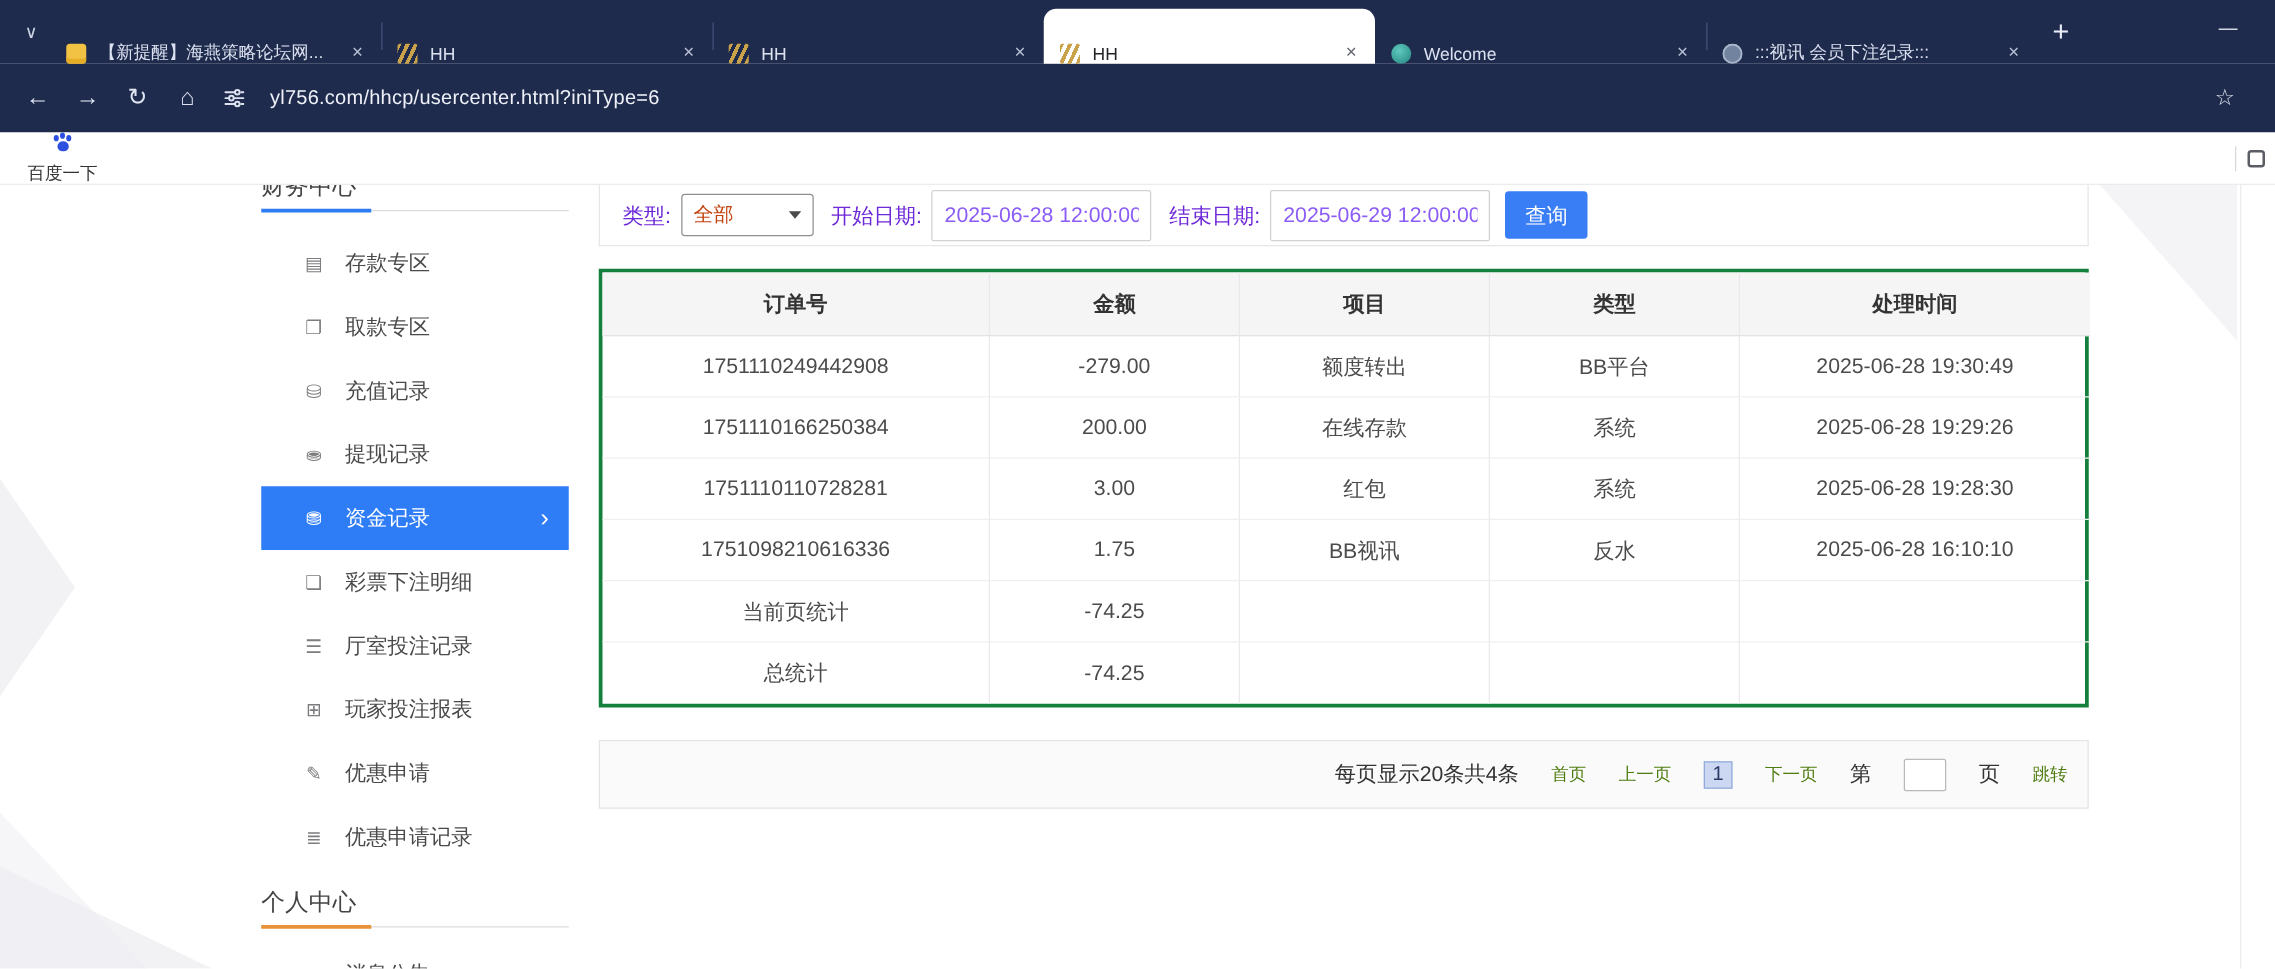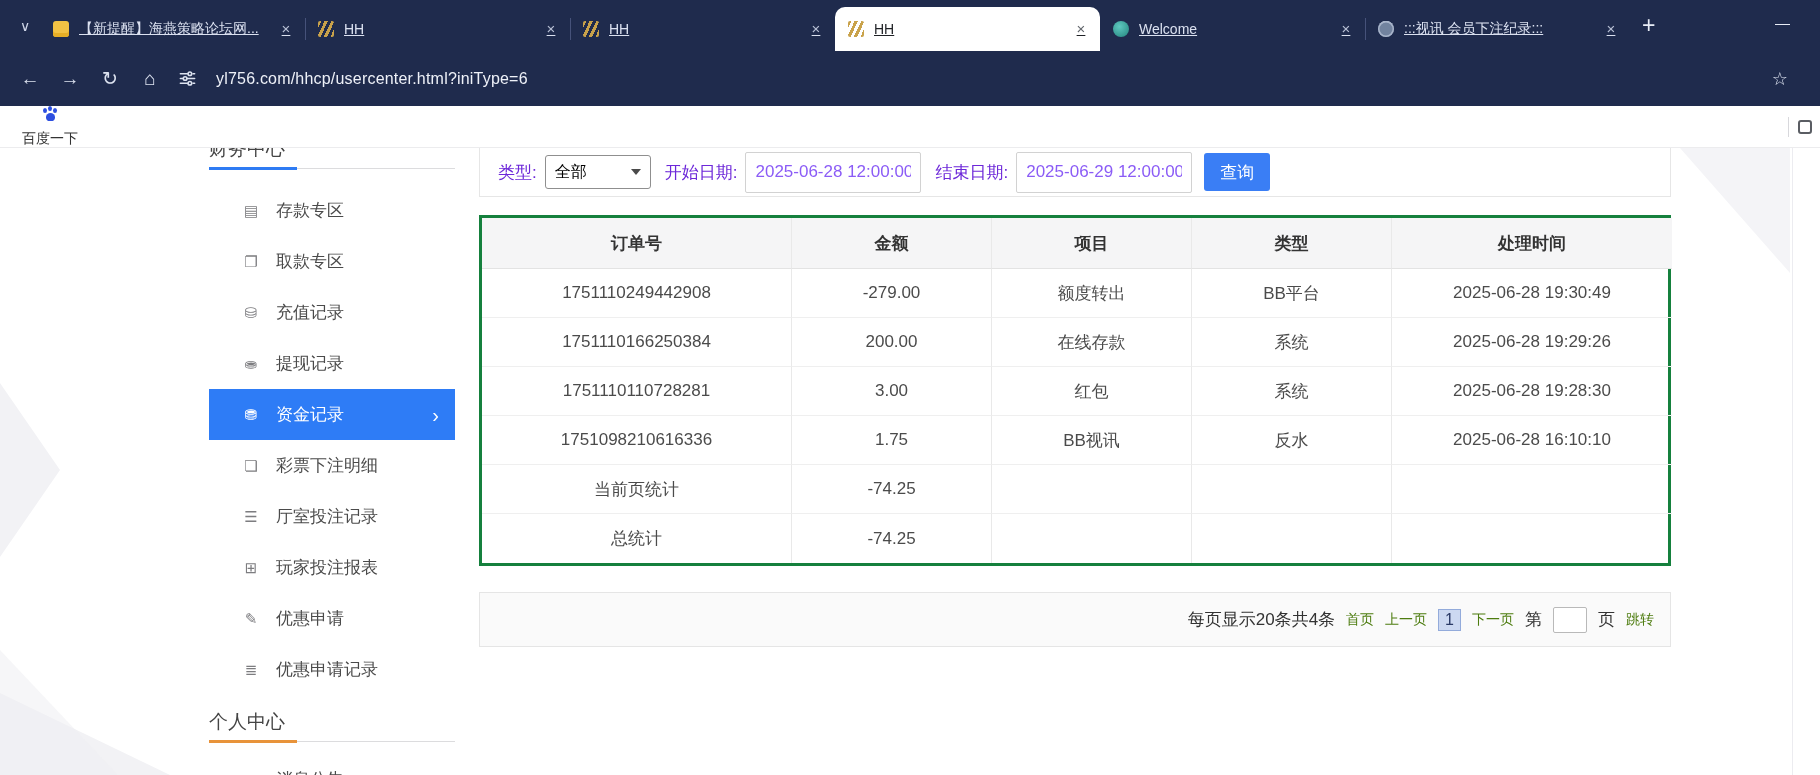--- a/index.html
+++ b/index.html
@@ -2,21 +2,21 @@
 <html><head>
 <meta charset="utf-8">
 <style>
   * { margin:0; padding:0; box-sizing:border-box; }
   html,body { width:1820px; height:775px; overflow:hidden; background:#fff;
     font-family:"Liberation Sans","DejaVu Sans",sans-serif; }
 
   
   .tabbar { position:relative; height:51px; background:#1f2b4d; display:flex; align-items:flex-end; padding-left:10px; }
   .tab-search { align-self:center; width:30px; height:30px; border-radius:8px; display:flex; align-items:center; justify-content:center; color:#cfd6e8; font-size:14px; cursor:pointer; }
-  .tab { position:relative; width:265px; height:44px; display:flex; align-items:center; padding:0 10px 0 13px; color:#dbe1f0; cursor:pointer;text-decoration:underline; }
+  .tab { position:relative; width:265px; height:44px; display:flex; align-items:flex-end; padding:0 10px 0 13px; color:#dbe1f0; cursor:pointer; }
   .tab.active { background:#fff; color:#1f2125; border-radius:10px 10px 0 0; }
   .tab.sep::before { content:""; position:absolute; left:0; top:11px; width:1px; height:22px; background:#46527a; }
   .t-ico { width:16px; height:16px; flex:0 0 16px; margin-right:10px; border-radius:3px; }
   .t-ico.doc { background:#f2c244; box-shadow:inset 0 -4px 0 #e6ae26; }
   .t-ico.hh  { background:repeating-linear-gradient(115deg,#c9a24a 0 3px,rgba(0,0,0,0) 3px 6px); border-radius:2px; }
   .t-ico.wel { background:radial-gradient(circle at 40% 35%, #5fc9c0, #23847d); border-radius:50%; }
   .t-ico.glb { background:#72839f; border-radius:50%; box-shadow:inset 0 0 0 1.5px #a8b4ca, inset 0 5px 0 -4px #cdd6e6; }
   .tab-title { flex:1; font-size:14px; white-space:nowrap; overflow:hidden; text-overflow:ellipsis; }
   .tab-close { margin-left:8px; font-size:15px; color:#b9c1d6; width:18px; height:18px; line-height:18px; text-align:center; border-radius:50%; }
   .tab.active .tab-close { color:#62666c; }
@@ -64,37 +64,37 @@
   .side-item.active { background:#2e7cf6; color:#fff; }
   .side-item.active .ico { color:#fff; }
   .side-item .chev { position:absolute; right:16px; font-size:20px; line-height:1; color:#fff; }
   .side-partial { margin-top:12px; }
 
   
   .main { position:absolute; left:479px; top:0; width:1192px; }
   .filterbar { height:49px; border:1px solid #e6e6e6; border-top:none; display:flex; align-items:center; padding:0 18px; }
   .flabel { font-size:17px; color:#6d28d9; margin-right:8px; }
   .ml { margin-left:14px; }
-  .fselect { width:106px; height:34px; border:1px solid #8f8f8f; border-radius:3px; background:#fff; display:flex; align-items:center; padding:0 9px; font-size:16px; color:#000000; cursor:pointer; }
+  .fselect { width:106px; height:34px; border:1px solid #8f8f8f; border-radius:3px; background:#fff; display:flex; align-items:center; padding:0 9px; font-size:16px; color:#c2410c; cursor:pointer; }
   .fselect span:first-child { flex:1; }
   .sel-arrow { width:0; height:0; border-left:5px solid transparent; border-right:5px solid transparent; border-top:6px solid #4a4a4a; }
   .fdate { width:176px; height:41px; border:1px solid #d2d2d2; border-radius:2px; font-size:17px; color:#8b5cf6; padding:18px 9px; font-family:inherit; }
   .fbtn { margin-left:12px; width:66px; height:38px; background:#3a7ef5; color:#fff; border:none; border-radius:3px; font-size:17px; cursor:pointer; font-family:inherit; }
 
   .dtable { margin-top:18px; border:3px solid #15803d; }
   .t-row { display:grid; grid-template-columns:310px 200px 200px 200px 280px; }
   .t-row > div { display:flex; align-items:center; justify-content:center; border-right:1px solid #e9e9e9; border-bottom:1px solid #efefef; font-size:17px; color:#4b4b4b; }
   .t-row > div:last-child { border-right:none; }
   .t-head > div { height:51px; background:#f5f5f6; font-weight:bold; color:#333; border-bottom:1px solid #e3e3e3; }
   .t-body .t-row > div { height:49px; }
   .t-body .t-row:last-child > div { border-bottom:none; }
 
   .pagebar { margin-top:26px; height:55px; background:#fafafa; border:1px solid #e5e5e5; display:flex; align-items:center; justify-content:flex-end; padding:0 16px; }
   .pp { font-size:17px; color:#333; }
-  .pg-right { display:flex; align-items:center; gap:11px; }
+  .pg-right { display:flex; align-items:center; gap:26px; }
   .total, .ptext { font-size:17px; color:#333; }
   .plink { font-size:14px; color:#4d7c0f; cursor:pointer; text-decoration:none; }
   .pcur { background:#ccd8f1; border:1px solid #93abdb; color:#2b3a66; font-size:16px; padding:1px 6px; cursor:pointer; }
   .pjump { width:34px; height:26px; border:1px solid #b9b9b9; border-radius:2px; background:#fff; font-size:15px; text-align:center; font-family:inherit; }
 </style>
 </head>
 <body>
 
 <div class="tabbar">
   <div class="tab-search">

